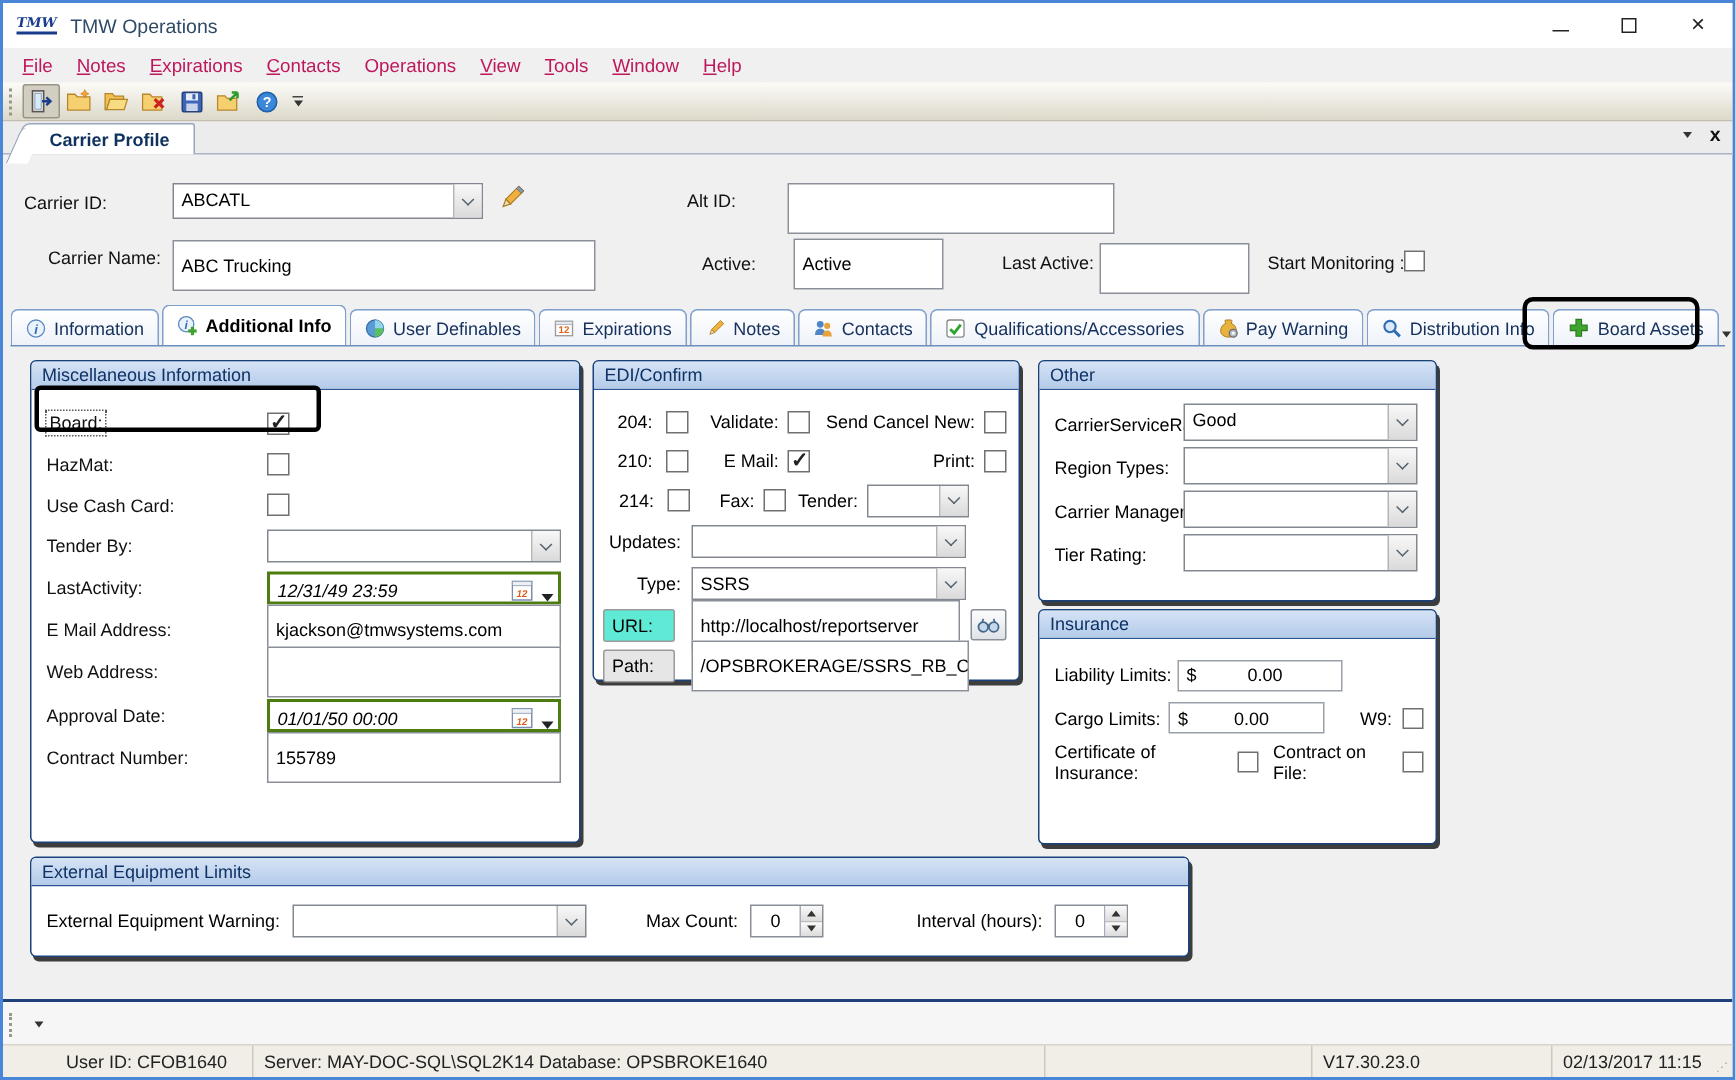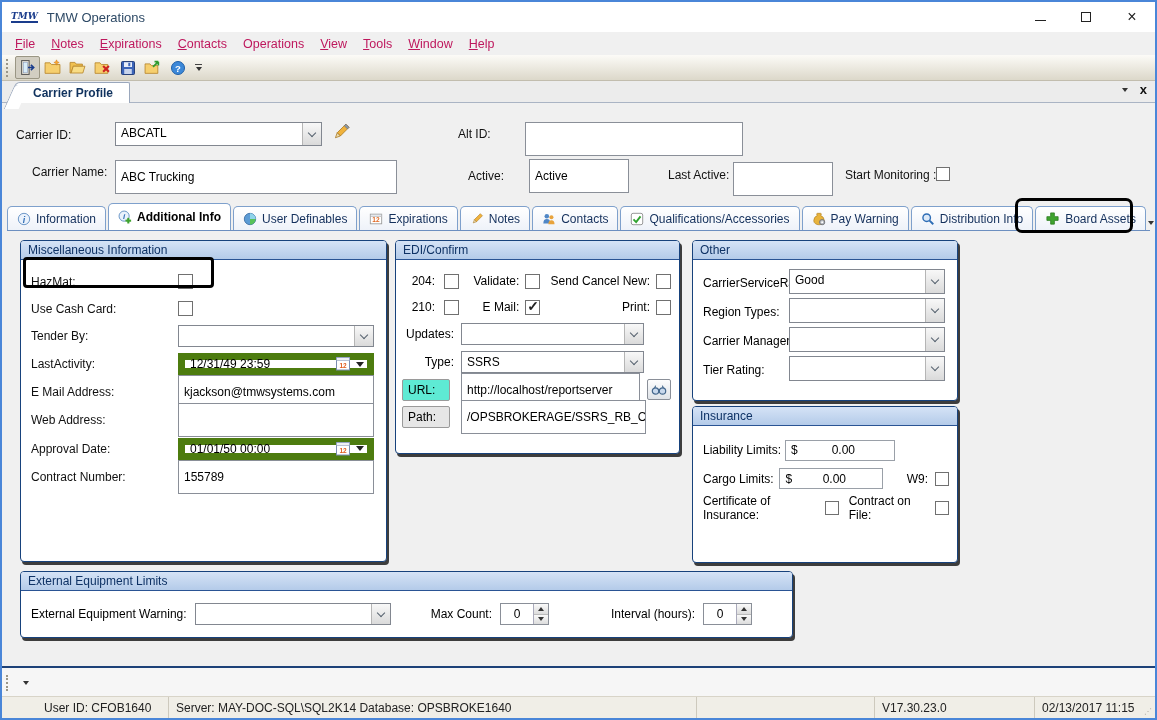--- a/index.html
+++ b/index.html
@@ -56,21 +56,21 @@
   .tab-ovf { margin-left:auto; margin-bottom:5px; }
 
   
   .panel { position:absolute; background:#fff; border:1px solid #17427c; border-radius:4px; box-shadow:2px 3px 0 #3d3d3d; }
   .panel-h { height:19px; background:linear-gradient(#d5e3f6,#b4cbe9); border-bottom:1px solid #2a5494; border-radius:3px 3px 0 0; padding:2px 0 0 7px; font-size:12px; color:#0e3265; }
   .panel-b { position:relative; padding:8px 8px 0 10px; }
   .frow { display:flex; align-items:center; }
   .flbl { width:147px; font-size:12px; color:#111; flex:none; white-space:nowrap; }
   .dotted { outline:1px dotted #555; padding:1px 2px; }
 
-  .datef { display:inline-flex; align-items:center; height:22px; border:7px solid #4d7c0f; background:#fff; padding:0 3px 0 5px; }
+  .datef { display:inline-flex; align-items:flex-end; height:22px; border:2px solid #4d7c0f; background:#fff; padding:0 3px 0 5px;font-style:italic; }
   .datef .dv { flex:1; font-size:12px; white-space:nowrap; overflow:hidden; }
   .dtri { width:0; height:0; border-left:4px solid transparent; border-right:4px solid transparent; border-top:5px solid #222; margin-left:5px; }
 
   .boxlbl { width:48px; height:22px; border:1px solid #9a9a9a; border-radius:2px; background:#5eead4; display:inline-flex; align-items:center; padding-left:5px; font-size:12px; flex:none; }
   .boxlbl.gray { background:#e6e6e6; }
   .sbtn { width:25px; height:21px; border:1px solid #8a8f98; background:linear-gradient(#fdfdfd,#dfe3e8); border-radius:2px; display:inline-flex; align-items:center; justify-content:center; margin-left:7px; }
 
   .money { display:inline-flex; height:21px; width:110px; border:1px solid #9aa0a8; background:#fff; align-items:center; padding:0 5px; font-size:12px; }
   .money .amt { flex:1; text-align:center; }
 
@@ -298,20 +298,24 @@
           <path d="M6 2 h4 v4 h4 v4 h-4 v4 h-4 v-4 H2 V6 h4 z" fill="#3fa32f" stroke="#2a7a1f" stroke-width="0.8"></path>
         </svg>
       <span>Board Assets</span>
     </div>
     <span class="tri-down tab-ovf"></span>
   </div>
 
   <div class="panel" style="left:18px;top:238px;width:367px;height:322px">
     <div class="panel-h">Miscellaneous Information</div>
     <div class="panel-b">
+      <div class="frow" style="height:28px">
+        <span class="flbl"><span class="dotted">Board:</span></span>
+        <span class="cb" data-checked="true"></span>
+      </div>
       <div class="frow" style="height:27px">
         <span class="flbl">HazMat:</span>
         <span class="cb" data-checked="false"></span>
       </div>
       <div class="frow" style="height:27px">
         <span class="flbl">Use Cash Card:</span>
         <span class="cb" data-checked="false"></span>
       </div>
       <div class="frow" style="height:28px">
         <span class="flbl">Tender By:</span>
@@ -372,20 +376,33 @@
         <span style="width:113px;text-align:right;margin-right:6px">Send Cancel New:</span>
         <span class="cb" data-checked="false"></span>
       </div>
       <div class="frow" style="height:26px">
         <span style="width:34px;text-align:right;margin-right:9px">210:</span>
         <span class="cb" data-checked="false"></span>
         <span style="width:62px;text-align:right;margin-right:6px">E Mail:</span>
         <span class="cb" data-checked="true"></span>
         <span style="width:113px;text-align:right;margin-right:6px">Print:</span>
         <span class="cb" data-checked="false"></span>
+      </div>
+      <div class="frow" style="height:27px">
+        <span style="width:34px;text-align:right;margin-right:9px">214:</span>
+        <span class="cb" data-checked="false"></span>
+        <span style="width:43px;text-align:right;margin-right:6px">Fax:</span>
+        <span class="cb" data-checked="false"></span>
+        <span style="margin-left:8px;margin-right:6px">Tender:</span>
+        <span class="combo" style="width:68px">
+          <span class="combo-v"></span>
+          <span class="combo-a">
+              <i class="chev"></i>
+            </span>
+        </span>
       </div>
       <div class="frow" style="height:28px">
         <span style="width:52px;text-align:right;margin-right:7px">Updates:</span>
         <span class="combo" style="width:183px">
           <span class="combo-v"></span>
           <span class="combo-a">
               <i class="chev"></i>
             </span>
         </span>
       </div>

